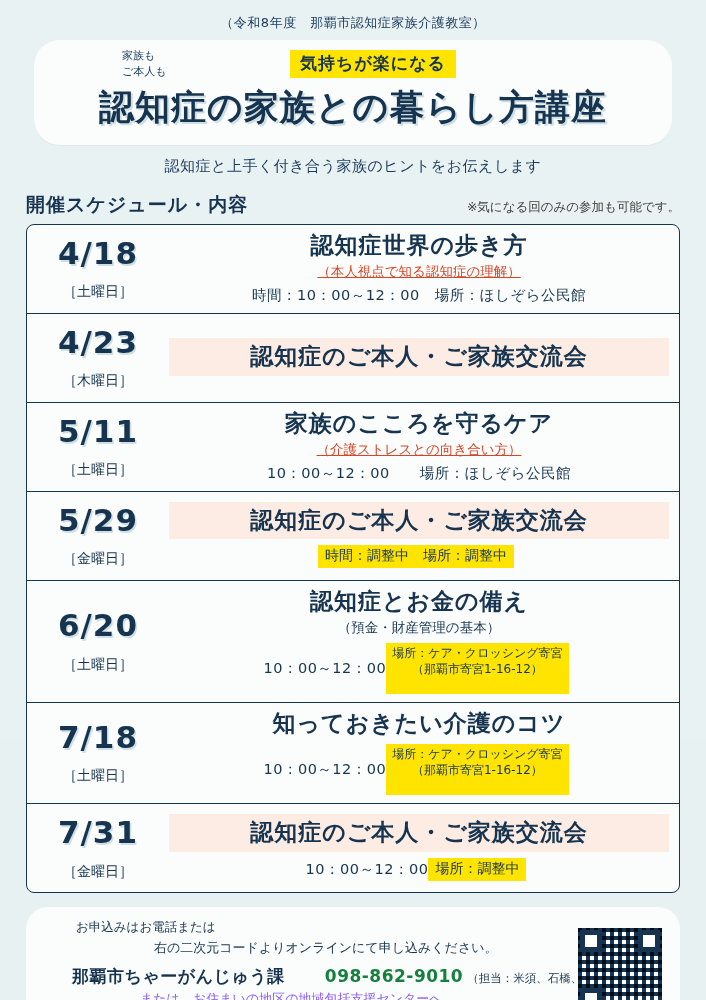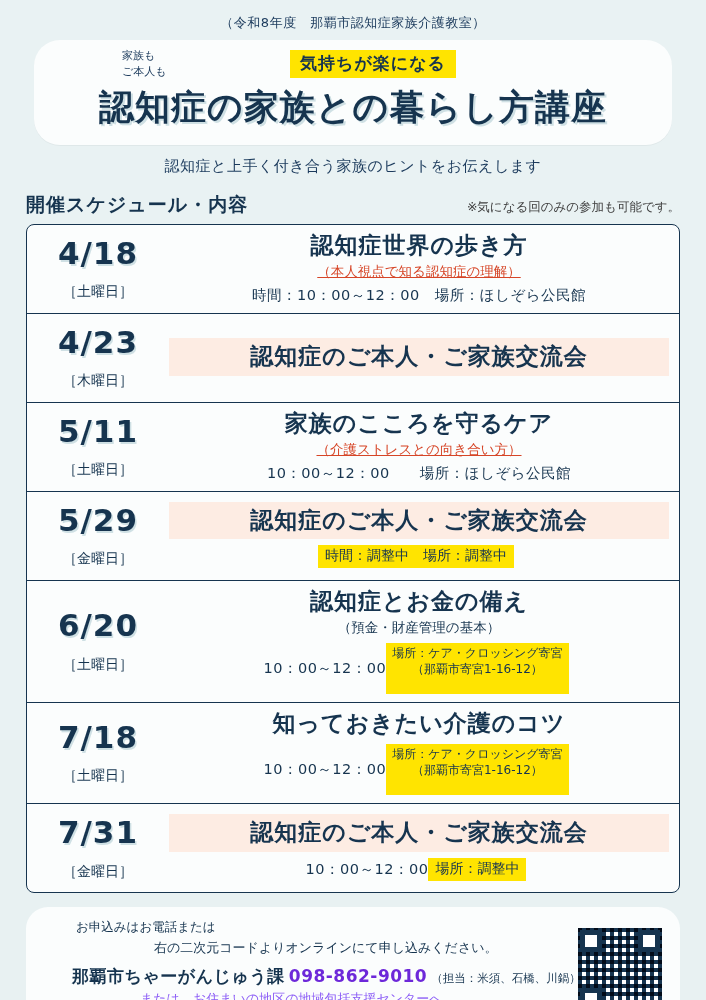--- a/index.html
+++ b/index.html
@@ -198,21 +198,21 @@
   .f-line1{font-size:12.5px;color:#16344f;margin-left:32px;}
   .f-line2{font-size:13px;color:#16344f;margin-left:110px;margin-top:3px;}
   .f-line3{
     margin-top:8px;
     display:flex;
     align-items:baseline;
     gap:4px;
     margin-left:28px;
   }
   .dept{font-size:17px;font-weight:bold;color:#16344f;letter-spacing:.5px;}
-  .tel{font-size:17px;font-weight:bold;color:#6d28d9;letter-spacing:.5px;}
+  .tel{font-size:17px;font-weight:bold;color:#15803d;letter-spacing:.5px;margin-left:36px;}
   .charge{font-size:11.5px;color:#16344f;}
   .f-line4{font-size:13px;color:#8b5cf6;margin-left:96px;margin-top:2px;}
 
   .qr{
     position:absolute;
     right:18px;bottom:10px;
     width:84px;height:84px;
     background:#16344f;
   }
   .qr .inner{

